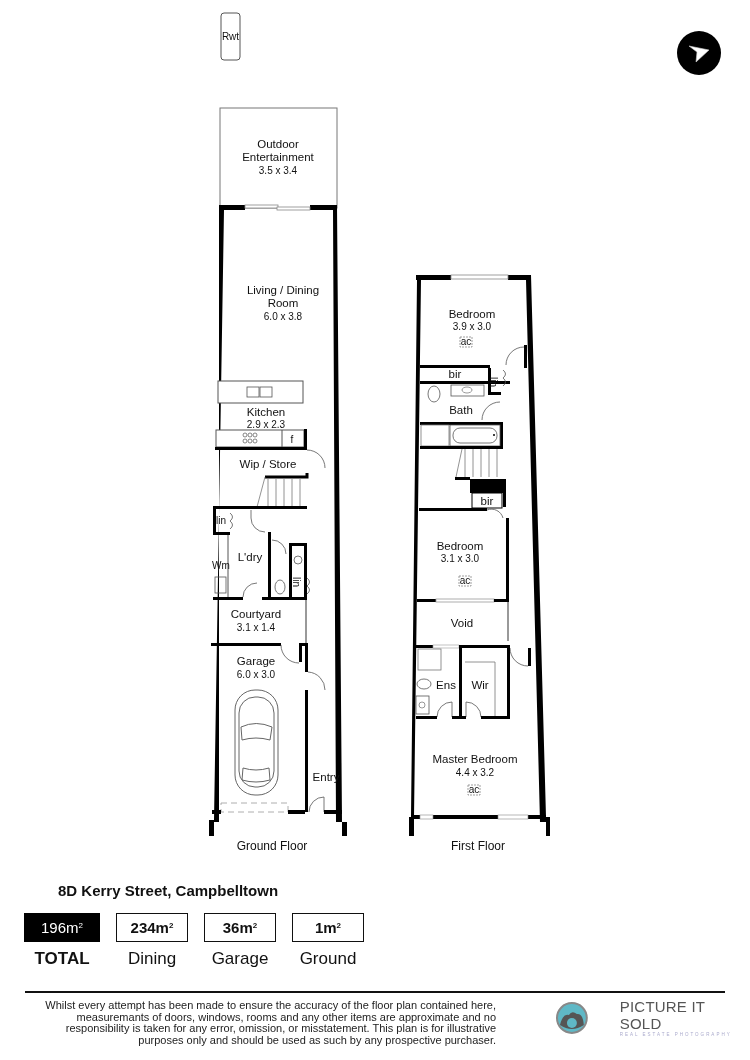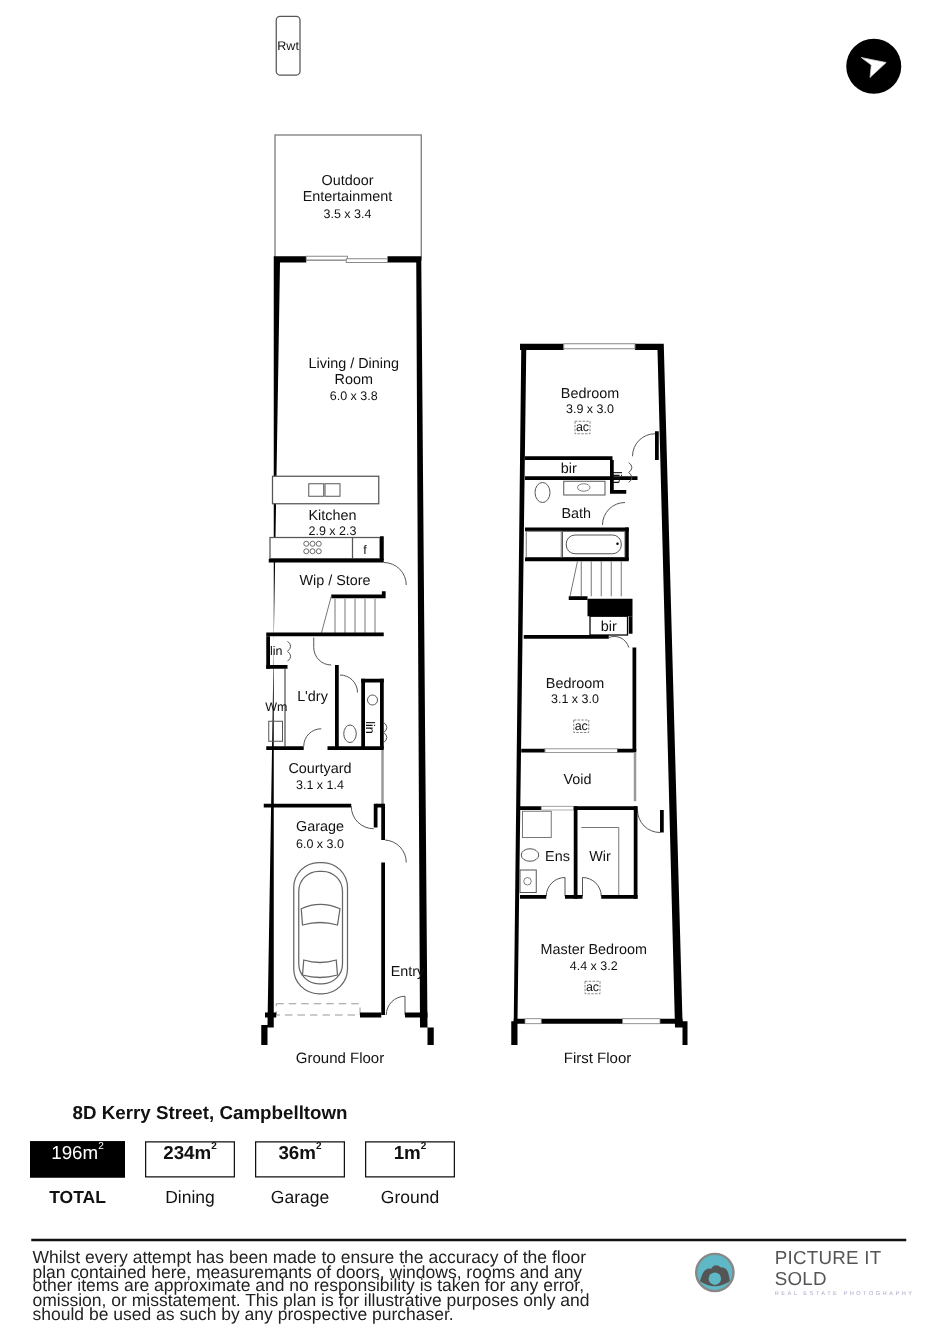--- a/index.html
+++ b/index.html
@@ -4,27 +4,27 @@
 <style>
   html,body{margin:0;padding:0;background:#fff;}
   body{width:750px;height:1060px;position:relative;overflow:hidden;font-family:"Liberation Sans",sans-serif;color:#111;}
   #plan{position:absolute;left:0;top:0;width:750px;height:870px;}
   .rl{font-family:"Liberation Sans",sans-serif;font-size:11.5px;fill:#111;text-anchor:middle;}
   .rd{font-family:"Liberation Sans",sans-serif;font-size:10px;fill:#111;text-anchor:middle;}
   .fl{font-family:"Liberation Sans",sans-serif;font-size:12px;fill:#111;text-anchor:middle;}
   .address{position:absolute;left:26px;top:882px;font-size:15px;font-weight:bold;margin-left:32px;}
   .areas{position:absolute;left:24px;top:913px;display:flex;gap:16px;}
   .area{display:flex;flex-direction:column;align-items:center;}
-  .box{width:72px;height:29px;border:1.5px solid #111;box-sizing:border-box;display:flex;justify-content:center;font-size:15px;font-weight:bold;}
+  .box{width:72px;height:29px;border:1.5px solid #111;box-sizing:border-box;display:flex;align-items:center;justify-content:center;font-size:15px;font-weight:bold;}
   .box.total{width:76px;background:#000;color:#fff;font-weight:normal;border-color:#000;}
   .box sup{font-size:8px;vertical-align:top;position:relative;top:-2px;}
-  .lbl{font-size:14px;margin-top:7px;}
+  .lbl{font-size:17px;margin-top:7px;}
   .lbl.b{font-weight:bold;}
   .rule{position:absolute;left:25px;top:991px;width:700px;height:2px;background:#111;}
-  .disc{position:absolute;left:26px;top:1000px;width:470px;font-size:14px;line-height:11.5px;color:#222;}
+  .disc{position:absolute;left:26px;top:1000px;width:470px;font-size:11px;line-height:11.5px;color:#222;text-align:right;}
   .logo{position:absolute;left:555px;top:998px;display:flex;align-items:center;gap:27px;}
   .logo-text{display:flex;flex-direction:column;margin-left:4px;}
   .logo-name{font-size:15px;color:#555;letter-spacing:0.2px;}
   .logo-sub{font-size:4.5px;color:#9fb;letter-spacing:2px;color:#aac;}
   .compass{position:absolute;left:677px;top:31px;width:44px;height:44px;border-radius:50%;background:#000;}
 </style>
 </head>
 <body>
 
 <svg id="plan" viewBox="0 0 750 870" xmlns="http://www.w3.org/2000/svg">

